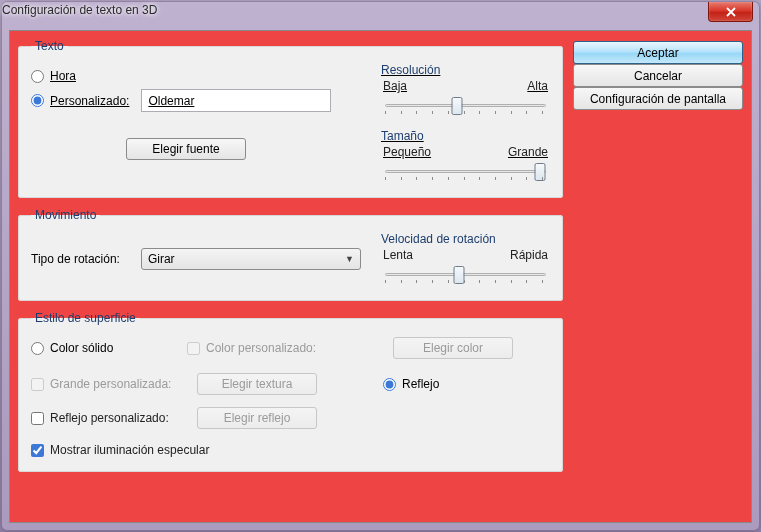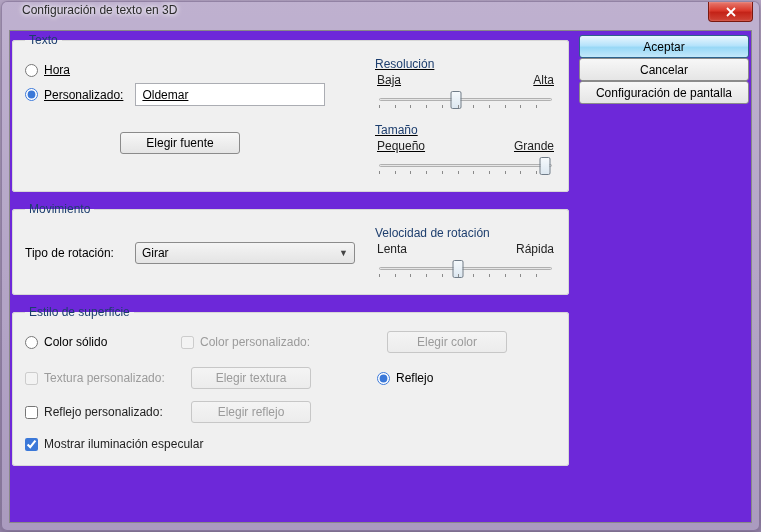--- a/index.html
+++ b/index.html
@@ -1,25 +1,25 @@
 <!DOCTYPE html>
 <html><head>
 <meta charset="utf-8">
 <style>
 * { box-sizing: border-box; font-family: "Segoe UI", Tahoma, sans-serif; font-size: 12px; }
 body { margin: 0; padding: 0; background: linear-gradient(to bottom, #b8a8c8 0%, #9a88b0 100%); width: 761px; height: 532px; overflow: hidden; }
 
 .window { position: absolute; top: 1px; left: 1px; right: 1px; bottom: 1px; background: rgba(210,200,225,0.3); border: 1px solid rgba(80,60,100,0.4); border-radius: 6px; box-shadow: 0 2px 10px rgba(0,0,0,0.3); }
 
-.titlebar { height: 16px; display: flex; align-items: center; padding: 0 20px; position: relative; }
+.titlebar { height: 16px; display: flex; align-items: center; padding: 0 0; position: relative; }
 .titlebar-text { color: #2a2a2a; font-size: 12px; text-shadow: 0 0 6px #fff, 0 0 4px #fff; }
 .closebtn { position: absolute; right: 6px; top: 0; width: 45px; height: 20px; background: linear-gradient(to bottom, #e67a6f 0%, #d9382b 45%, #c42318 55%, #cf4436 100%); border: 1px solid #7a1810; border-top: none; border-radius: 0 0 4px 4px; color: #fff; display: flex; align-items: center; justify-content: center; box-shadow: inset 0 0 2px rgba(255,255,255,0.4); cursor: pointer; }
 .closebtn svg { width: 12px; height: 10px; }
 
-.client { position: absolute; top: 28px; left: 7px; right: 7px; bottom: 7px; background: #6d28d9; border: 1px solid #888; padding: 2px; display: flex; gap: 10px; }
+.client { position: absolute; top: 28px; left: 7px; right: 7px; bottom: 7px; background: #ef4444; border: 1px solid #888; padding: 8px; display: flex; gap: 10px; }
 .left-col { flex: 1; display: flex; flex-direction: column; gap: 10px; }
 .right-col { width: 170px; display: flex; flex-direction: column; gap: 0; padding-top: 2px; }
 
 fieldset { border: 1px solid #d7d7d7; border-radius: 3px; margin: 0; padding: 10px 12px 14px 12px; background: #f0f0f0; }
 legend { color: #1d3e6e; padding: 0 4px; font-size: 12px; }
 
 .text-row { display: flex; align-items: flex-start; gap: 20px; text-decoration: underline; }
 .text-left { width: 330px; }
 .text-right { flex: 1; }
 
@@ -179,21 +179,21 @@
             <span>Color sólido</span>
           </label>
           <label class="chk-row chk-dis">
             <input type="checkbox" disabled="" style="">
             <span>Color personalizado:</span>
           </label>
           <button class="btn btn-disabled surf-btn" disabled="">Elegir color</button>
 
           <label class="chk-row chk-dis">
             <input type="checkbox" disabled="" style="">
-            <span>Textura personalizado:</span>
+            <span>Grande personalizada:</span>
           </label>
           <button class="btn btn-disabled surf-btn" disabled="">Elegir textura</button>
 
           <label class="radio-row">
             <input type="radio" name="surf" checked="" style="">
             <span>Reflejo</span>
           </label>
           <label class="chk-row">
             <input type="checkbox" style="">
             <span>Reflejo personalizado:</span>

